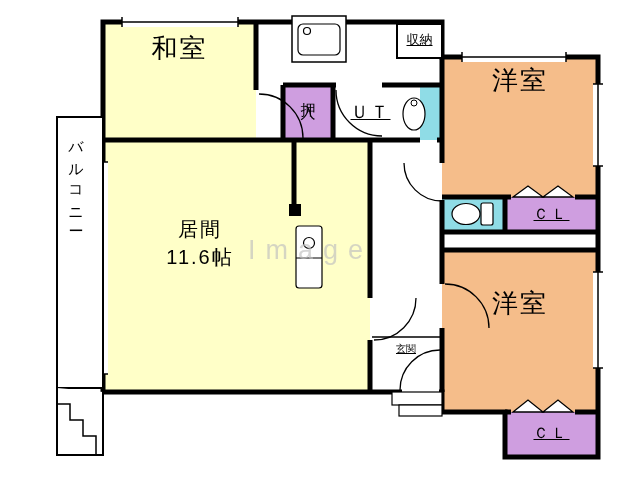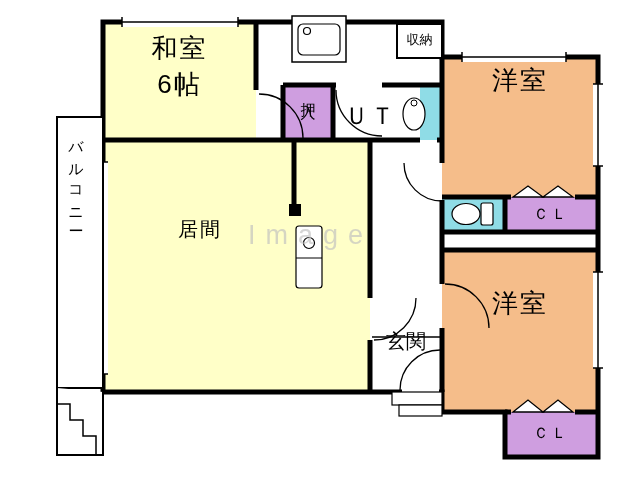--- a/index.html
+++ b/index.html
@@ -9,21 +9,21 @@
   html,body{margin:0;padding:0;background:#fff;}
   .stage{
     position:relative;width:604px;height:480px;background:#fff;overflow:hidden;
     font-family:"Liberation Sans", sans-serif; color:#000;
   }
   .stage svg{position:absolute;left:0;top:0;}
   .label{position:absolute;white-space:nowrap;}
   .room-label{text-align:center;font-size:26px;letter-spacing:2px;}
   .room-label .line{display:block;line-height:1.4;}
   .living-label{font-size:20px;text-align:center;}
-  .small-label{text-align:center;}
+  .small-label{text-align:center;text-decoration:underline;}
   .vtext{writing-mode:vertical-rl;text-orientation:upright;}
   .watermark{font-size:27px;letter-spacing:10px;color:var(--watermark);opacity:.65;}
 </style>
 </head>
 <body>
 
 <div class="stage">
 
   <svg width="640" height="480" viewBox="0 0 640 480">
 
@@ -123,44 +123,44 @@
 
     <g>
       <rect x="57" y="117" width="46" height="271" fill="#ffffff" stroke="#000" stroke-width="2"></rect>
       <path d="M57,388 V455 H103 V392" fill="#ffffff" stroke="#000" stroke-width="2"></path>
       <path d="M57,404 H70 V420 H83 V436 H96 V455" fill="none" stroke="#000" stroke-width="1.5"></path>
     </g>
   </svg>
 
   <div class="label room-label" style="left:103px;top:30px;width:153px;">
     <span class="line">和室</span>
-    <span class="line">6帖</span>
   </div>
 
   <div class="label room-label living-label" style="left:110px;top:215px;width:180px;">
     <span class="line">居間</span>
+    <span class="line">11.6帖</span>
   </div>
 
   <div class="label room-label" style="left:442px;top:62px;width:156px;">
     <span class="line">洋室</span>
   </div>
 
   <div class="label room-label" style="left:442px;top:285px;width:156px;">
     <span class="line">洋室</span>
   </div>
 
-  <div class="label small-label" style="left:333px;top:100px;width:75px;font-size:24px;letter-spacing:2px;">ＵＴ</div>
+  <div class="label small-label" style="left:333px;top:100px;width:75px;font-size:18px;letter-spacing:2px;">ＵＴ</div>
 
   <div class="label vtext" style="left:298px;top:90px;height:50px;font-size:15px;letter-spacing:2px;">押入</div>
 
   <div class="label small-label" style="left:397px;top:31px;width:45px;font-size:13px;">収納</div>
 
   <div class="label small-label" style="left:505px;top:205px;width:93px;font-size:15px;letter-spacing:3px;">ＣＬ</div>
 
   <div class="label small-label" style="left:505px;top:424px;width:93px;font-size:15px;letter-spacing:3px;">ＣＬ</div>
 
-  <div class="label small-label" style="left:370px;top:328px;width:72px;font-size:20px;">玄関</div>
+  <div class="label small-label" style="left:370px;top:342px;width:72px;font-size:10px;">玄関</div>
 
   <div class="label vtext" style="left:66px;top:130px;height:250px;font-size:15px;letter-spacing:6px;">バルコニー</div>
 
-  <div class="label watermark" style="left:248px;top:220px;">Image</div>
+  <div class="label watermark" style="left:248px;top:235px;">Image</div>
 
 </div>
 
 </body></html>

